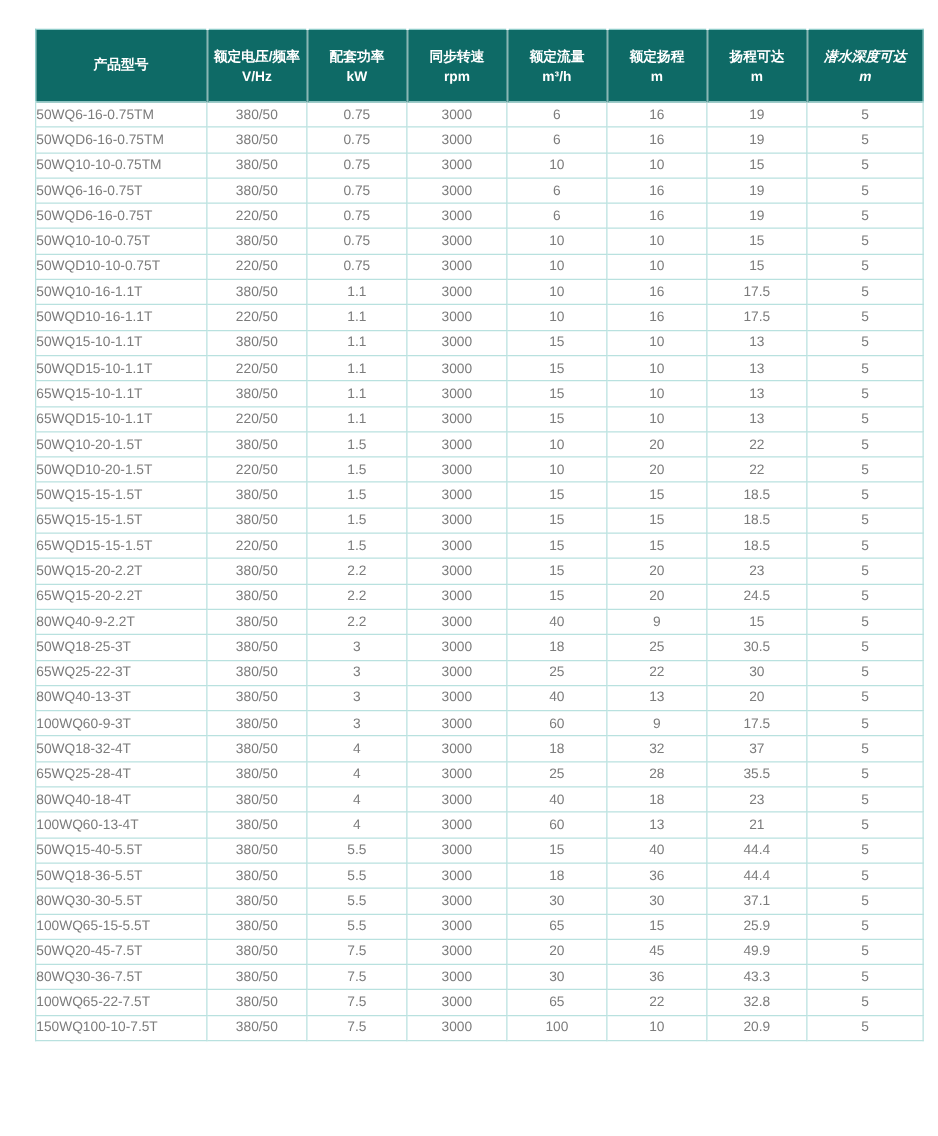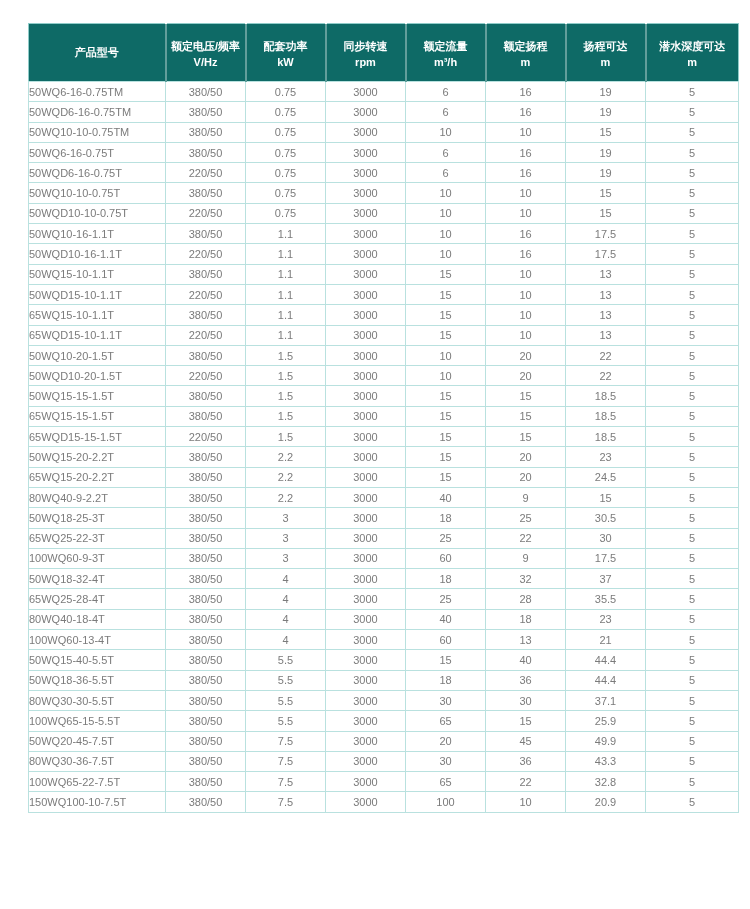--- a/index.html
+++ b/index.html
@@ -32,20 +32,21 @@
     font-size: 11px;
     font-weight: bold;
     height: 57px;
     padding: 0;
     text-align: center;
     vertical-align: middle;
     border-right: 2px solid rgba(255,255,255,0.35);
   }
   thead th:last-child {
     border-right: none;
+    font-style: italic;
   }
   thead .h-label {
     line-height: 1.8;
   }
   thead .h-unit {
     line-height: 1.1;
   }
   tbody td {
     border: 1px solid #b9e1df;
     height: 19.3px;
@@ -336,20 +337,30 @@
           <td class="model">65WQ25-22-3T</td>
           <td>380/50</td>
           <td>3</td>
           <td>3000</td>
           <td>25</td>
           <td>22</td>
           <td>30</td>
           <td>5</td>
         </tr>
         <tr>
+          <td class="model">80WQ40-13-3T</td>
+          <td>380/50</td>
+          <td>3</td>
+          <td>3000</td>
+          <td>40</td>
+          <td>13</td>
+          <td>20</td>
+          <td>5</td>
+        </tr>
+        <tr>
           <td class="model">100WQ60-9-3T</td>
           <td>380/50</td>
           <td>3</td>
           <td>3000</td>
           <td>60</td>
           <td>9</td>
           <td>17.5</td>
           <td>5</td>
         </tr>
         <tr>

